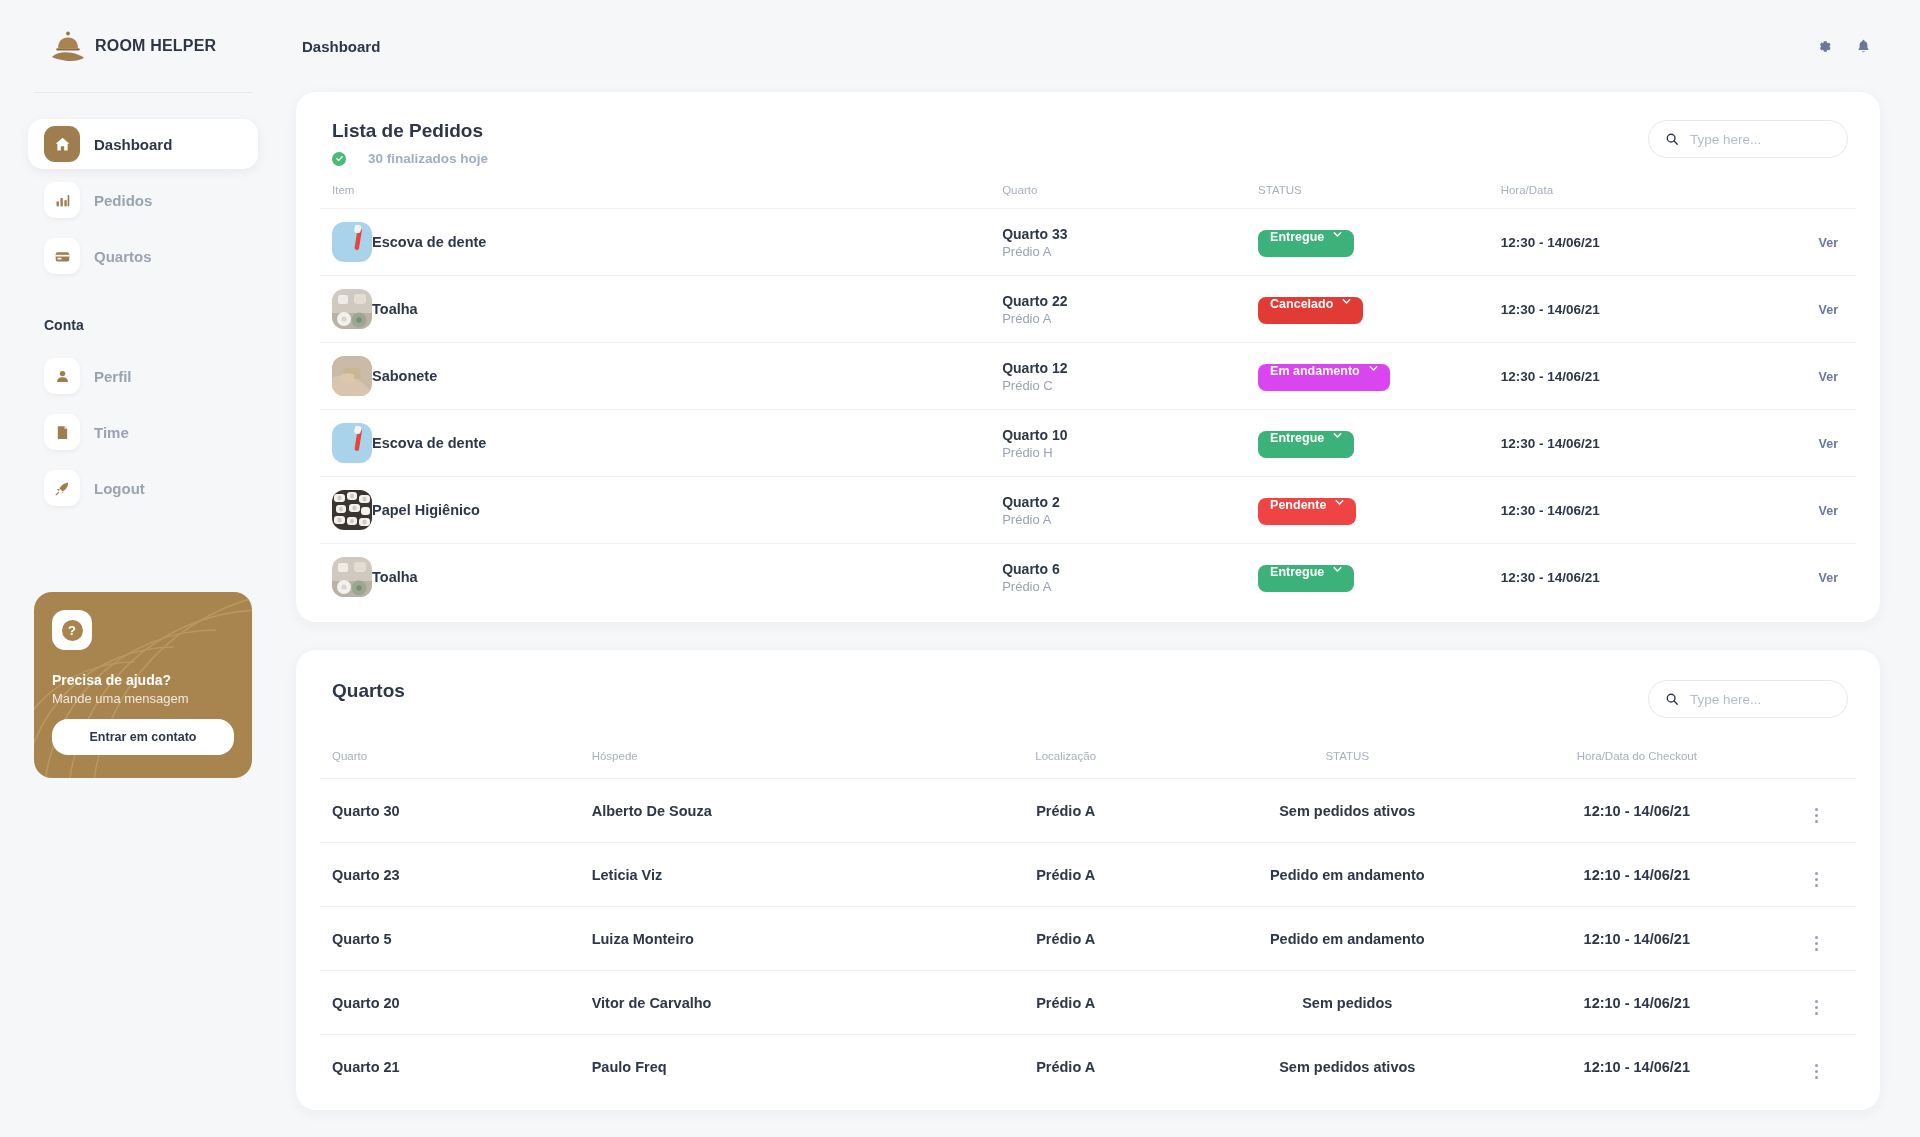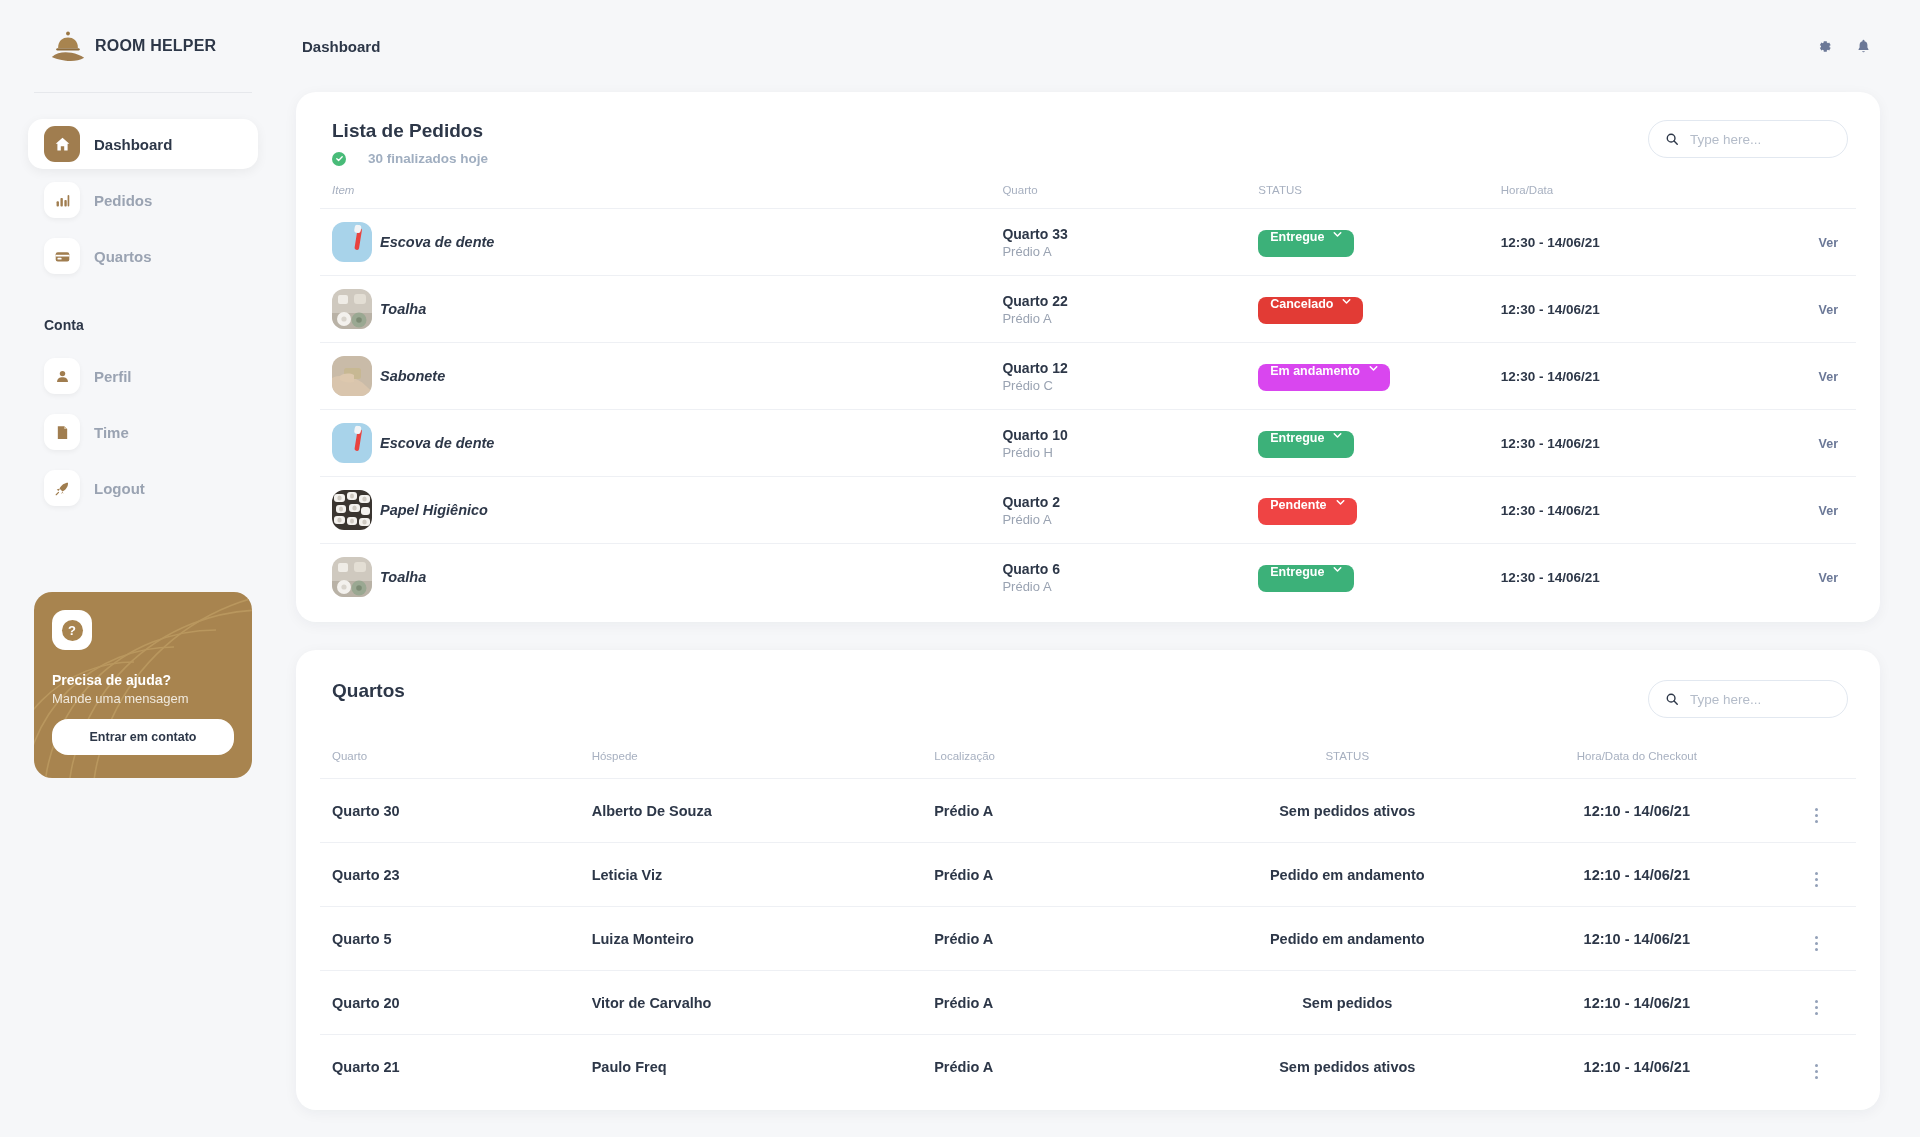--- a/index.html
+++ b/index.html
@@ -161,28 +161,28 @@
     text-align: left; padding: 18px 0 12px 0; white-space: nowrap;
   }
   tbody td {
     padding: 13px 0; border-top: 1px solid #eef0f4;
     font-size: 14.5px; color: #2d3748; vertical-align: middle;
   }
   tbody tr:first-child td { border-top: 1px solid #eef0f4; }
 
   
   .orders th.c-item   { padding-left: 12px; }
-  .orders .c-item     { width: 720px; font-style: italic; }
+  .orders .c-item     { width: 720px; }
   .orders .c-quarto   { width: 270px; }
   .orders .c-status   { width: 250px; }
   .orders .c-hora     { width: 250px; }
   .orders .c-ver      { width: 120px; text-align: right; padding-right: 18px; }
   .orders th.c-ver    { text-align: right; }
 
-  .item-cell { display: flex; align-items: center; gap: 8px; padding-left: 12px; }
+  .item-cell { display: flex; align-items: center; gap: 0; padding-left: 12px; }
   .thumb {
     width: 40px; height: 40px; border-radius: 12px; flex: 0 0 40px;
     overflow: hidden; position: relative;
   }
   .item-name { font-size: 14.5px; font-weight: bold; color: #2d3748; }
 
   .room-main { font-size: 14px; font-weight: bold; color: #2d3748; }
   .room-sub  { font-size: 13px; color: #9aa3b2; margin-top: 2px; }
 
   .badge {
@@ -199,21 +199,21 @@
 
   .hora { font-size: 13.5px; font-weight: bold; color: #2d3748; white-space: nowrap; }
   .ver-link {
     font-size: 12.5px; font-weight: bold; color: #6b7897;
     text-decoration: none; cursor: pointer;
   }
 
   
   .rooms .c-quarto { width: 300px; padding-left: 12px; }
   .rooms .c-hospede{ width: 380px; }
-  .rooms .c-local  { width: 290px; }
+  .rooms .c-local  { width: 290px; text-align: center; }
   .rooms .c-status { width: 330px; text-align: center; }
   .rooms th.c-status { text-align: center; }
   .rooms .c-checkout{ width: 300px; text-align: center; }
   .rooms th.c-checkout { text-align: center; }
   .rooms .c-menu   { width: 90px; text-align: center; }
   .rooms tbody td  { padding: 19px 0; font-weight: bold; font-size: 14.5px; }
   .rooms thead th  { padding-bottom: 16px; }
   .rooms .c-hospede-cell { font-weight: bold; }
   .kebab {
     display: inline-flex; flex-direction: column; gap: 3px;

